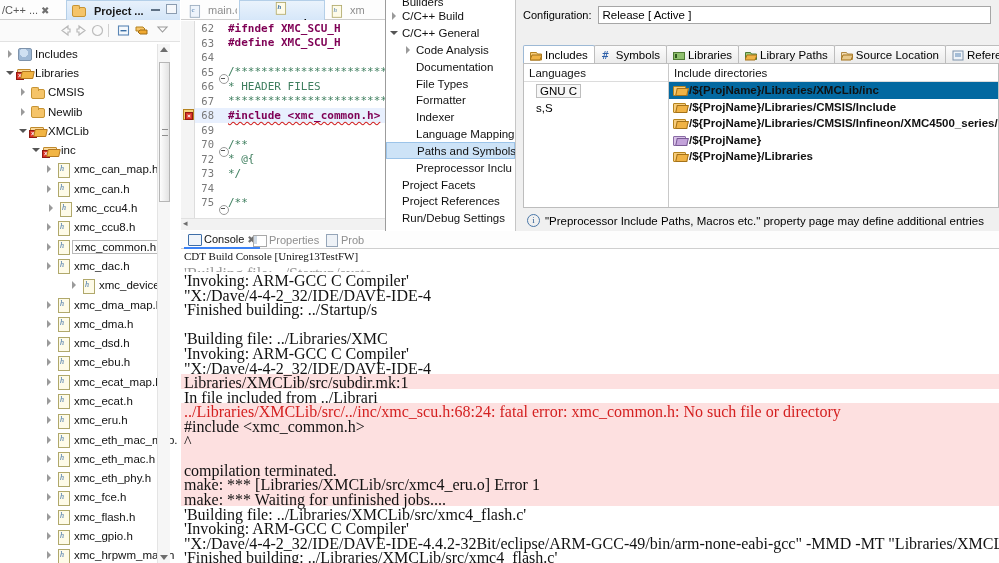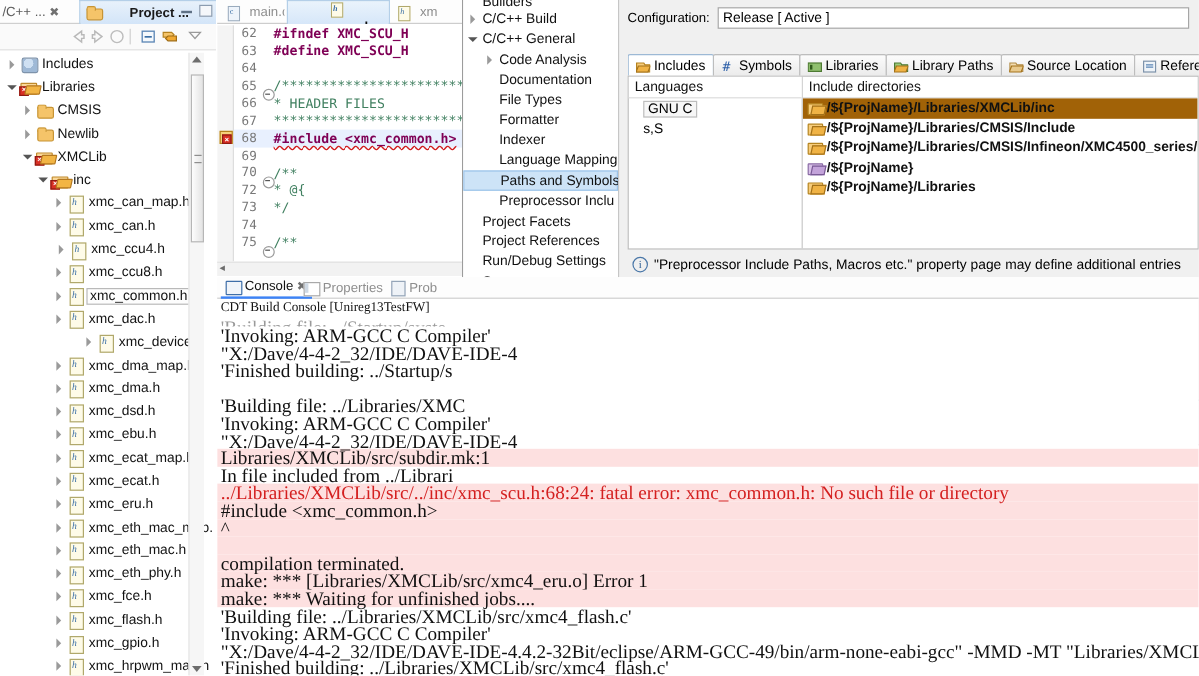--- a/index.html
+++ b/index.html
@@ -18,21 +18,21 @@
   .exp-tabs { height: 20px; position: relative; background: #fdfdfd; border-bottom: 1px solid #cfcfcf; }
   .exp-tab-a {
     position: absolute; left: 0; top: 0; height: 20px; width: 62px;
     display: flex; align-items: center; gap: 3px; padding-left: 2px;
     color: #5a5a5a; font-size: 11px; white-space: nowrap; overflow: hidden;
   }
   .exp-tab-b {
     position: absolute; left: 66px; top: 0; height: 20px; width: 114px;
     background: linear-gradient(#e8f1fb, #d3e5f8);
     border-top: 1px solid #b4cfe8; border-left: 1px solid #b4cfe8;
-    display: flex; align-items: center; gap: 19px; padding-left: 4px;
+    display: flex; align-items: center; gap: 5px; padding-left: 4px;
     font-weight: bold; color: #1a1a1a; white-space: nowrap; overflow: hidden;
   }
   .xbtn { color: #707070; font-size: 10px; }
   .wctrl { position: absolute; right: 3px; top: 4px; display: flex; gap: 6px; }
   .wctrl i { display: block; width: 11px; height: 10px; border: 1px solid #8b9cb0; position: relative; background: #f5f7fa; }
   .wctrl i.min { border: none; border-bottom: 2px solid #5f7185; height: 7px; width: 9px; background: none; }
 
   .exp-toolbar { height: 22px; border-bottom: 1px solid #e2e2e2; position: relative; background: #fafafa; }
   .exp-toolbar .tb { position: absolute; top: 3px; display: flex; align-items: center; }
 
@@ -164,21 +164,21 @@
   .ptab.active { background: #fff; border-color: #9db9d5; font-weight: normal; }
   .ptab.active::after { content: ""; position: absolute; }
 
   .panel { position: absolute; left: 6px; top: 63px; right: 0px; height: 145px; background: #fff; border: 1px solid #bdbdbd; display: flex; }
   .lang-col { width: 145px; border-right: 1px solid #c9c9c9; }
   .col-head { height: 18px; background: #fff; border-bottom: 1px solid #dcdcdc; display: flex; align-items: center; padding-left: 5px; font-size: 11.5px; color: #111; }
   .lang-item { height: 17px; display: flex; align-items: center; padding-left: 12px; font-size: 11.5px; }
   .lang-item.sel span { border: 1px solid #bdbdbd; background: #f7f7f7; padding: 0 3px; }
   .inc-col { flex: 1; overflow: hidden; }
   .inc-item { height: 16.5px; display: flex; align-items: center; gap: 3px; padding-left: 4px; font-size: 11.5px; font-weight: bold; color: #111; white-space: nowrap; }
-  .inc-item.sel { background: #a16207; }
+  .inc-item.sel { background: #0369a1; }
   .ic-incfolder { width: 13px; height: 12px; position: relative; flex: 0 0 auto; }
   .ic-incfolder::before { content: ""; position: absolute; left: 0; top: 2px; width: 11px; height: 8px; background: #f7cd7c; border: 1px solid #b5841f; border-radius: 1px; }
   .ic-incfolder::after { content: ""; position: absolute; left: 3px; top: 4px; width: 10px; height: 6px; background: #f0b345; border: 1px solid #a4721a; transform: skewX(-12deg); }
   .ic-projfolder::before { content: ""; position: absolute; left: 0; top: 2px; width: 11px; height: 8px; background: #d9c2e8; border: 1px solid #8a6ba5; border-radius: 1px; }
   .ic-projfolder::after { content: ""; position: absolute; left: 3px; top: 4px; width: 10px; height: 6px; background: #c3a3da; border: 1px solid #7a5b96; transform: skewX(-12deg); }
 
   .note-row { position: absolute; left: 10px; top: 214px; display: flex; align-items: center; gap: 5px; font-size: 11.5px; }
   .info-icn { width: 13px; height: 13px; border: 1px solid #4a77a8; border-radius: 50%; color: #2e5f94; font-size: 9px; text-align: center; line-height: 11px; font-family: "Liberation Serif", serif; flex: 0 0 auto; }
   .chk-row { position: absolute; left: 10px; top: 233px; display: flex; align-items: center; gap: 5px; font-size: 11.5px; }
   .chkbox { width: 12px; height: 12px; border: 1px solid #8c8c8c; background: #fff; position: relative; flex: 0 0 auto; }

